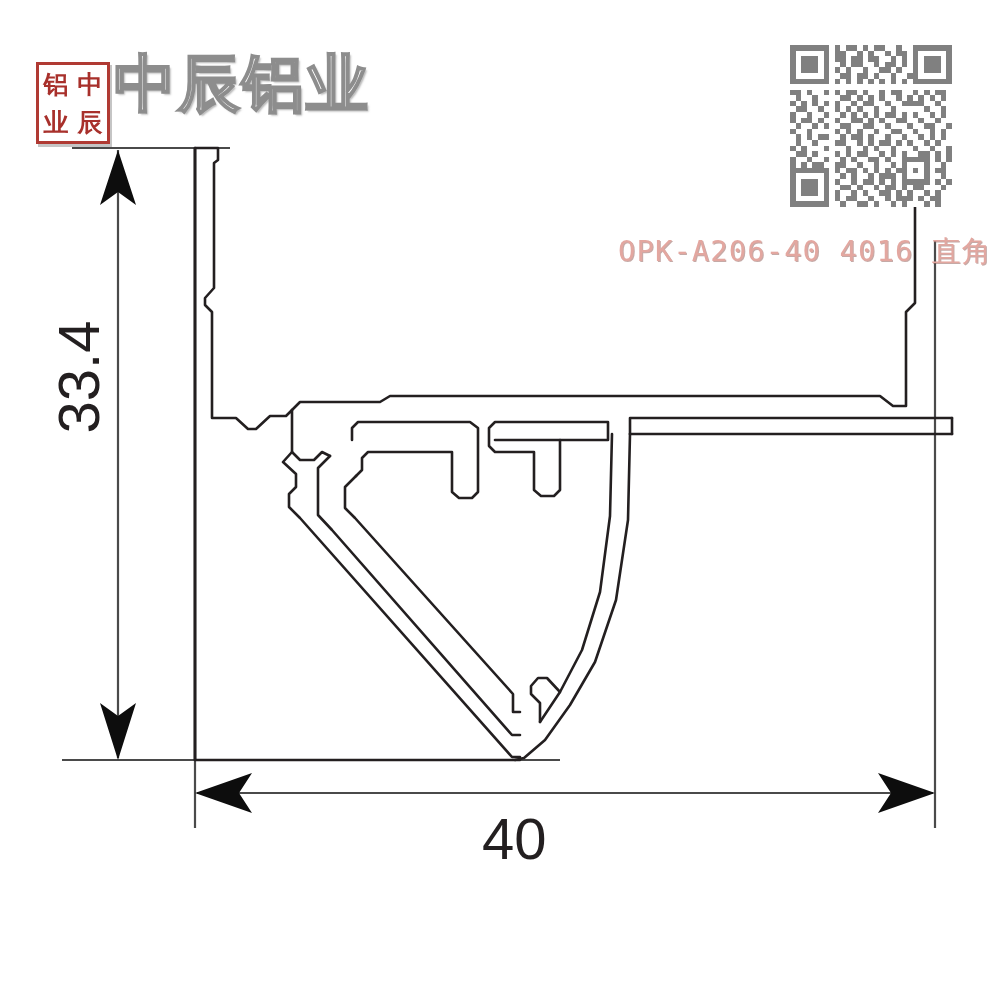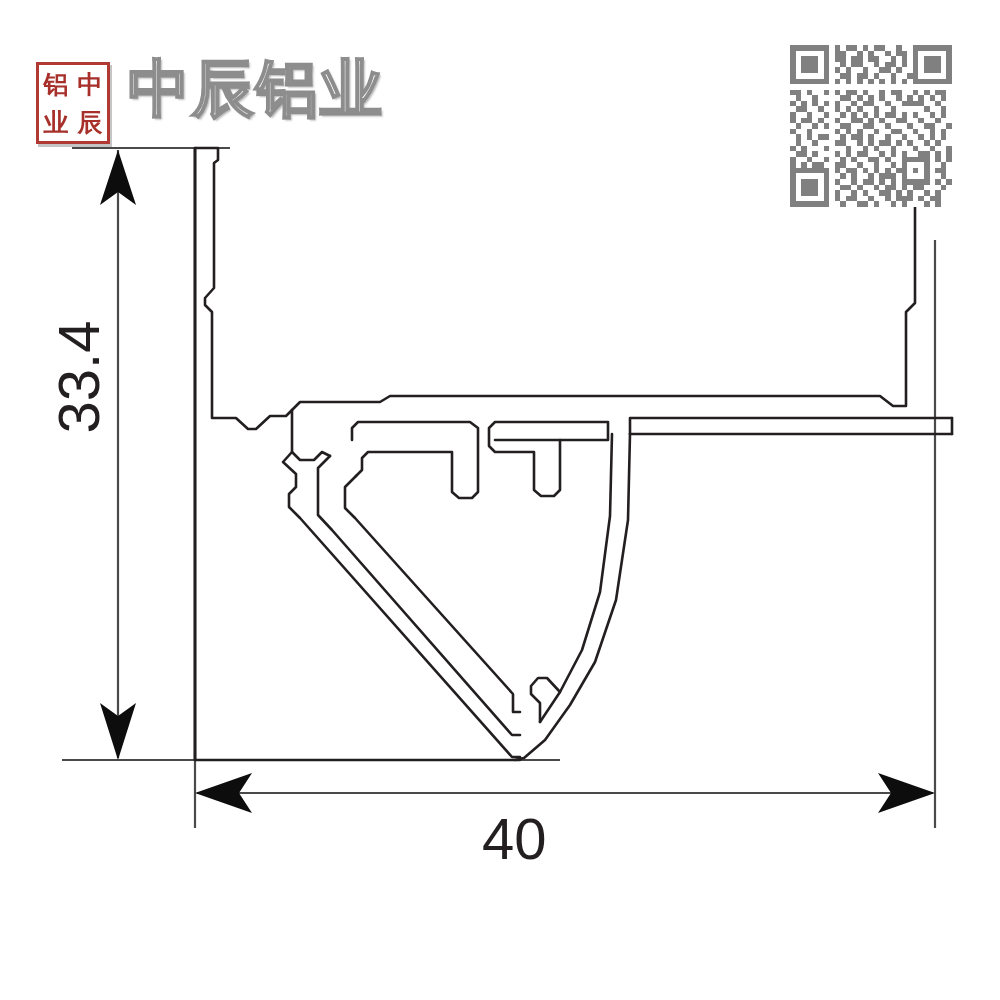--- a/index.html
+++ b/index.html
@@ -49,22 +49,22 @@
     display: flex;
     align-items: center;
     justify-content: center;
     color: #a8302b;
     font-family: "DejaVu Serif", serif;
     font-weight: bold;
     font-size: 25px;
     line-height: 1;
   }
   #company-name {
-    margin-left: 18px;
-    font-family: Liberation Serif, serif;
+    margin-left: 4px;
+    font-family: Liberation Mono, monospace;
     font-weight: bold;
     font-size: 62px;
     line-height: 1;
     letter-spacing: 2px;
     color: #ffffff;
     -webkit-text-stroke: 2px #8d8d8d;
     text-shadow:
        1px 1px 0 #c9c9c9,
        2px 2px 2px rgba(120,120,120,.55);
   }
@@ -536,17 +536,18 @@
       <rect x="9" y="28" width="1" height="1"></rect>
         <rect x="12" y="28" width="2" height="1"></rect>
       <rect x="15" y="28" width="1" height="1"></rect>
         <rect x="18" y="28" width="1" height="1"></rect>
       <rect x="20" y="28" width="1" height="1"></rect>
         <rect x="24" y="28" width="1" height="1"></rect>
       <rect x="26" y="28" width="1" height="1"></rect>
     </g>
   </svg>
 
+  <div id="part-label">OPK-A206-40 4016 直角</div>
 
   <div id="dim-vertical-text">33.4</div>
   <div id="dim-horizontal-text">40</div>
 
 </div>
 
 </body></html>

